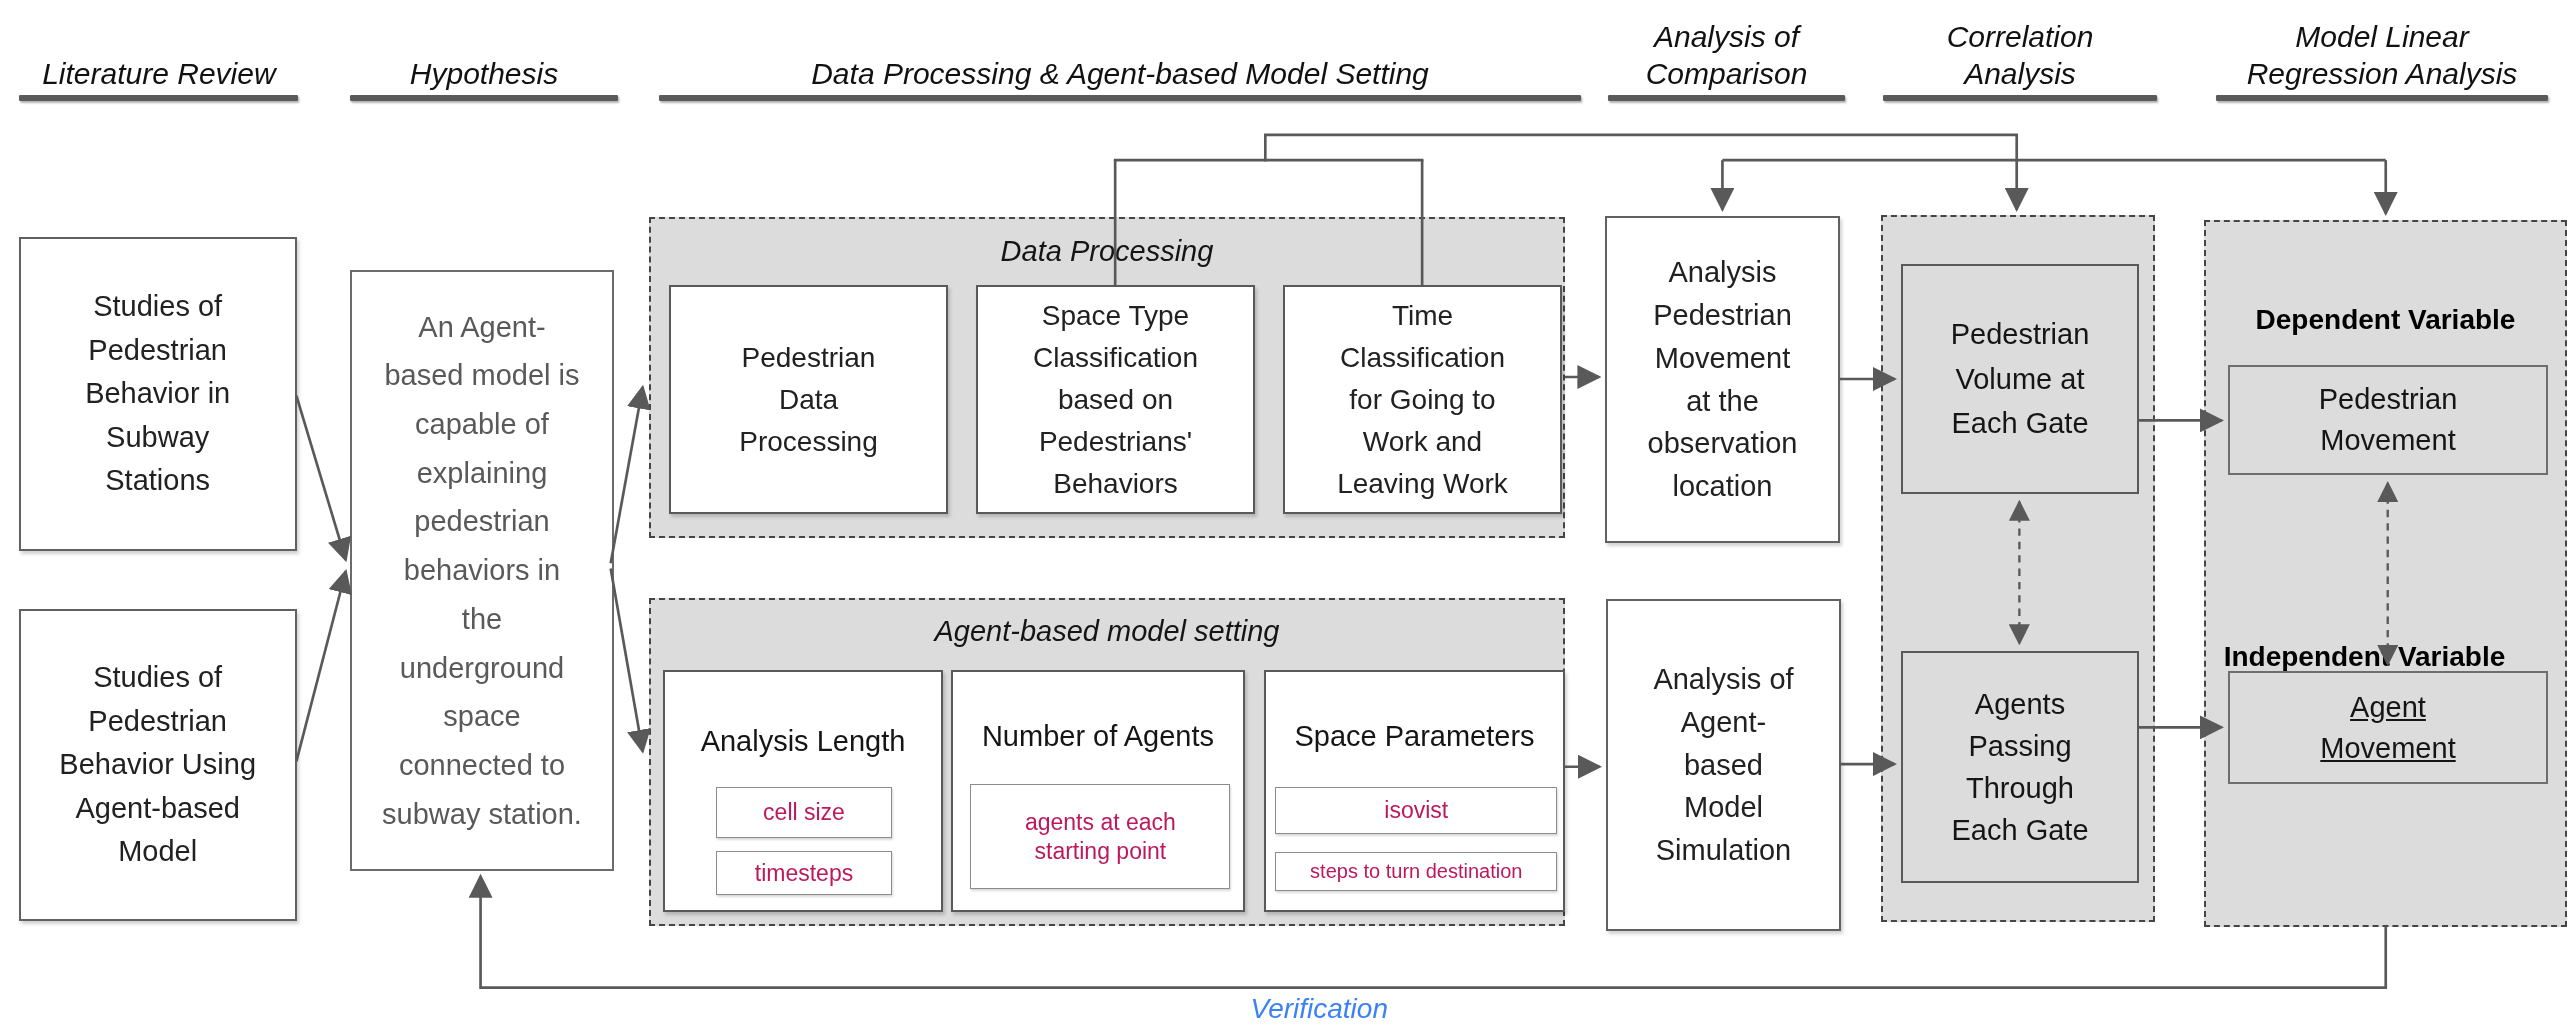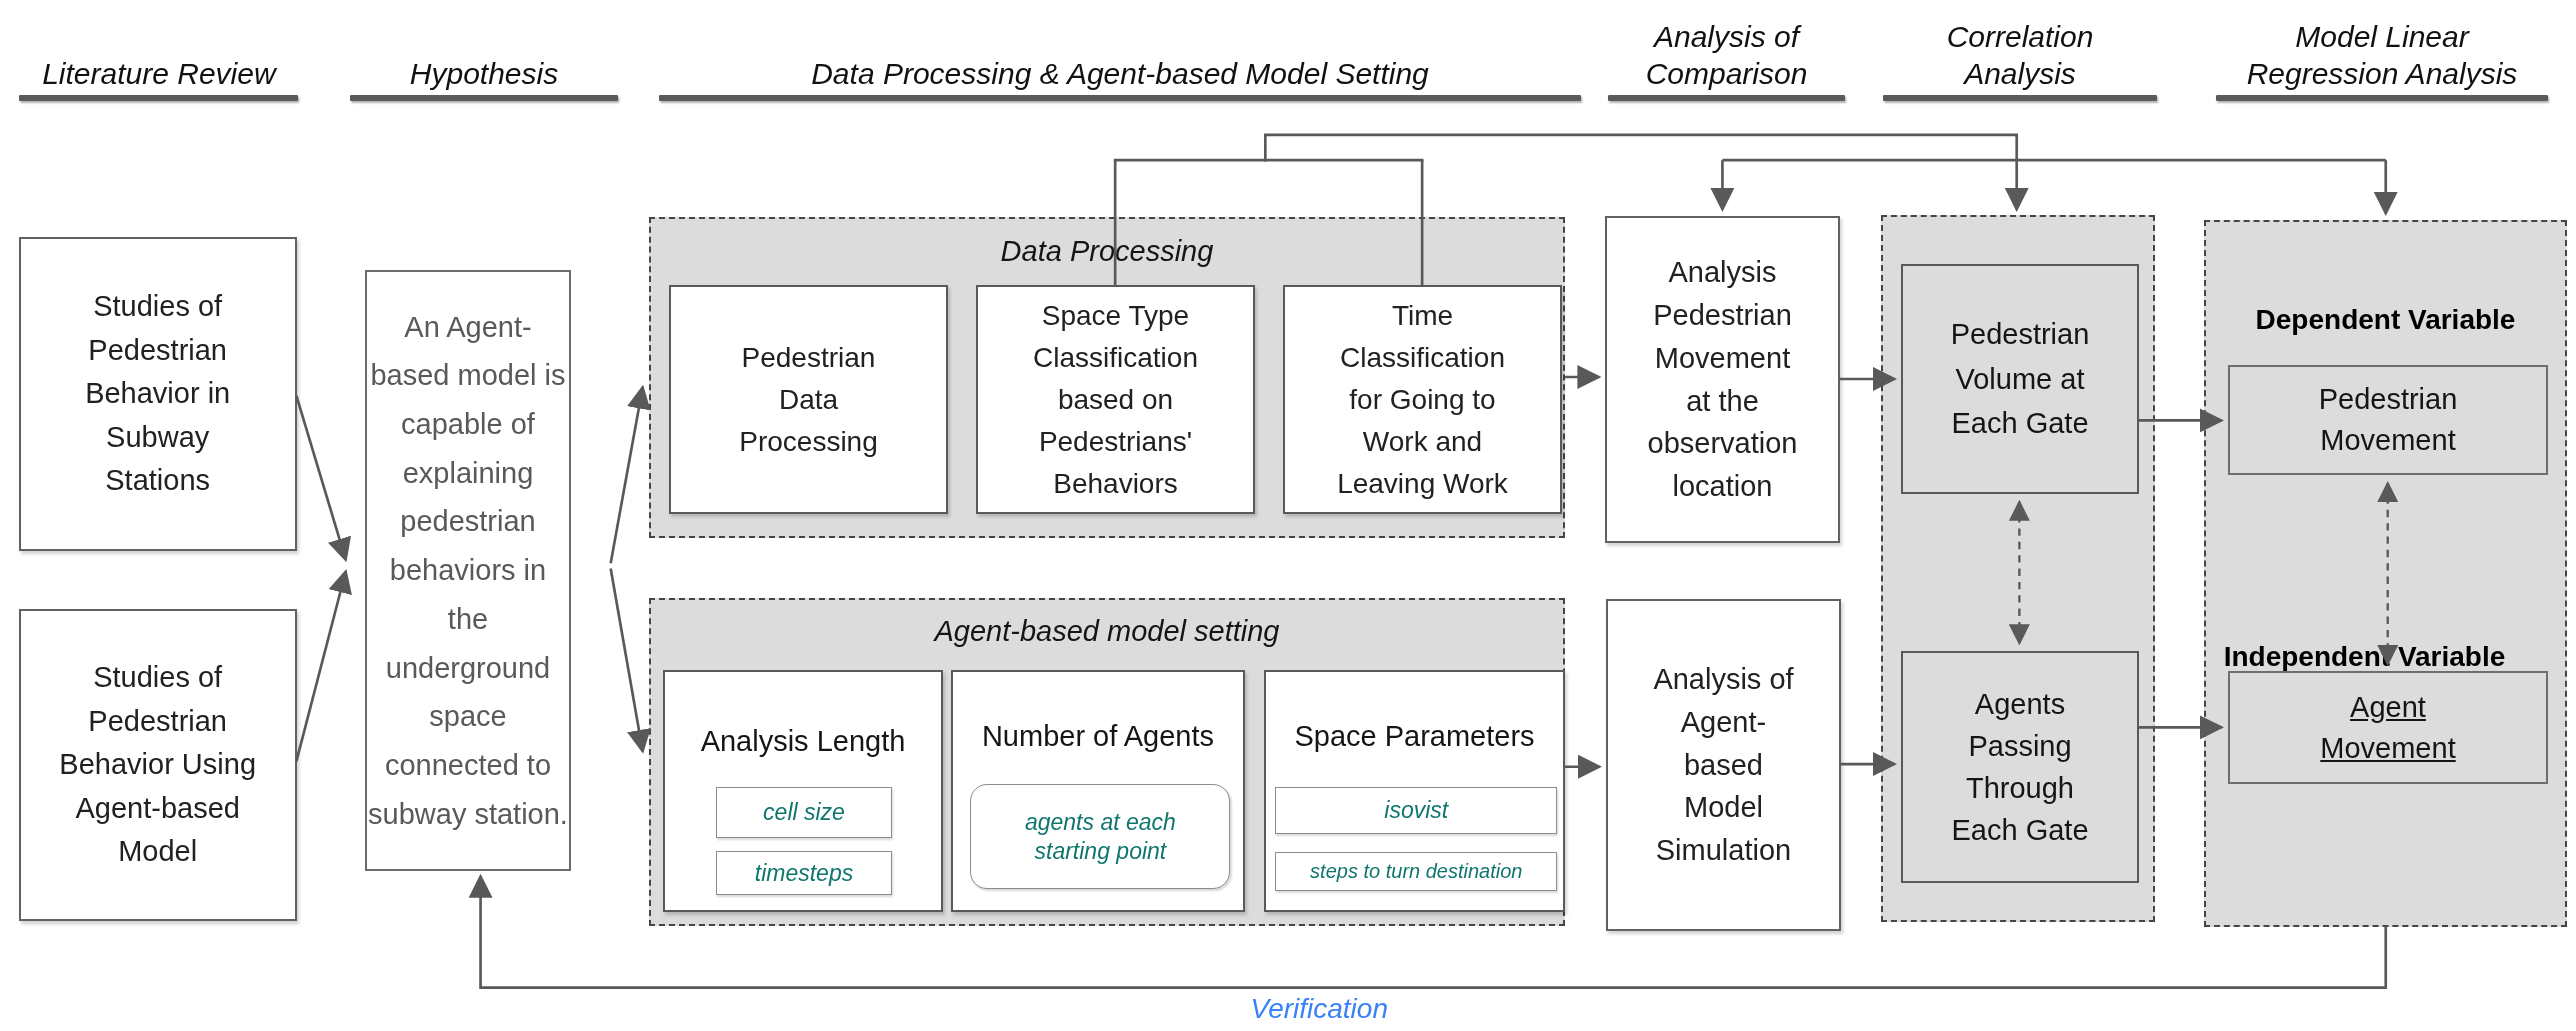--- a/index.html
+++ b/index.html
@@ -43,21 +43,21 @@
   .abm-box{
     position:absolute;background:#ffffff;border:2.7px solid #595959;box-sizing:border-box;
     box-shadow:2px 2.7px 3.3px rgba(0,0,0,0.18);
   }
   .abm-label{
     position:absolute;left:0;right:0;text-align:center;font-size:29px;color:#151515;
   }
   .param-box{
     position:absolute;background:#ffffff;border:1.3px solid #8c8c8c;box-sizing:border-box;
     display:flex;align-items:center;justify-content:center;text-align:center;
-    font-style:italic;font-size:23px;line-height:1.25;white-space:pre-line;color:#0f766e;
+    font-size:23px;line-height:1.25;white-space:pre-line;color:#be185d;
     box-shadow:1.3px 2px 2px rgba(0,0,0,0.15);
   }
   .param-box.small{font-size:20px;}
   
   .var-label{
     position:absolute;text-align:center;font-weight:bold;font-size:28px;color:#000;
   }
   .footnote{
     position:absolute;text-align:center;font-size:25px;line-height:1.42;
     white-space:pre-line;color:#1a1a1a;
@@ -104,21 +104,21 @@
 Pedestrian
 Behavior in
 Subway
 Stations</div>
   <div class="wbox thin z-box" style="left:18.7px;top:609px;width:278px;height:312px;">Studies of
 Pedestrian
 Behavior Using
 Agent-based
 Model</div>
 
-  <div id="hyp-box" class="z-box" style="left:365px;top:270px;width:206px;height:601px;">An Agent-
+  <div id="hyp-box" class="z-box" style="left:350px;top:270px;width:264px;height:601px;">An Agent-
 based model is
 capable of
 explaining
 pedestrian
 behaviors in
 the
 underground
 space
 connected to
 subway station.</div>
@@ -143,21 +143,21 @@
   <div class="container-title z-box" style="left:649px;top:615px;width:916px;">Agent-based model setting</div>
 
   <div class="abm-box z-box" style="left:663px;top:670px;width:280px;height:242px;">
     <div class="abm-label" style="top:53px;">Analysis Length</div>
     <div class="param-box" style="left:51px;top:115px;width:176px;height:51px;">cell size</div>
     <div class="param-box" style="left:51px;top:179px;width:176px;height:44px;">timesteps</div>
   </div>
 
   <div class="abm-box z-box" style="left:951px;top:670px;width:294px;height:242px;">
     <div class="abm-label" style="top:48px;">Number of Agents</div>
-    <div class="param-box" style="left:17.4px;top:112px;width:260px;height:105px;border-radius:17px;">agents at each
+    <div class="param-box" style="left:17.4px;top:112px;width:260px;height:105px;">agents at each
 starting point</div>
   </div>
 
   <div class="abm-box z-box" style="left:1264px;top:670px;width:301px;height:242px;">
     <div class="abm-label" style="top:48px;">Space Parameters</div>
     <div class="param-box" style="left:9.3px;top:115px;width:282px;height:47px;">isovist</div>
     <div class="param-box small" style="left:9.3px;top:180px;width:282px;height:39px;">steps to turn destination</div>
   </div>
 
   <div class="wbox thin z-box" style="left:1605px;top:216px;width:235px;height:327px;line-height:1.48;">Analysis

